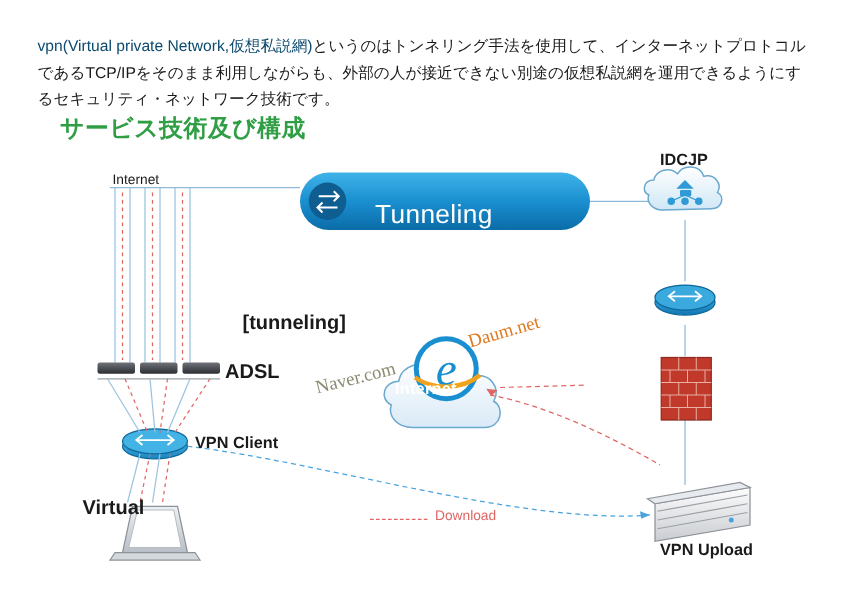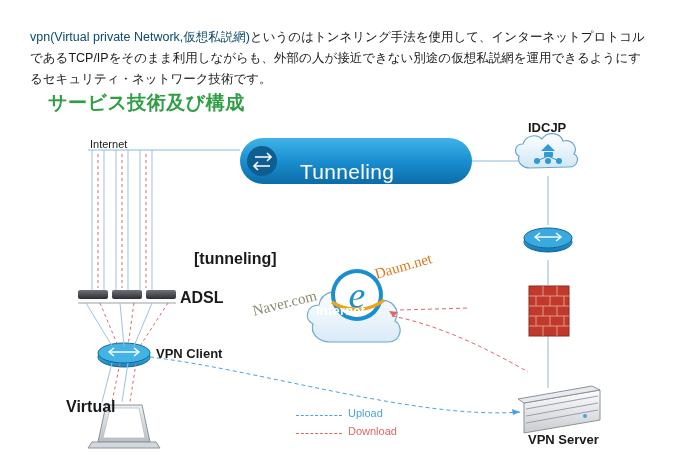--- a/index.html
+++ b/index.html
@@ -334,31 +334,27 @@
     </svg>
 
     <div class="tunneling-text">Tunneling</div>
 
     <div class="dlabel" style="left:90px; top:18px;">Internet</div>
     <div class="dlabel bold" style="left:194px; top:130px;">[tunneling]</div>
     <div class="dlabel bold" style="left:180px; top:169px;">ADSL</div>
     <div class="dlabel bold" style="left:156px; top:226px; font-size:13px;">VPN Client</div>
     <div class="dlabel bold" style="left:66px; top:278px;">Virtual</div>
     <div class="dlabel bold" style="left:528px; top:0px; font-size:13px;">IDCJP</div>
-    <div class="dlabel bold" style="left:528px; top:312px; font-size:13px;">VPN Server</div>
+    <div class="dlabel bold" style="left:528px; top:312px; font-size:13px;">VPN Upload</div>
 
     <div class="internet-text">Internet</div>
     <div class="naver">Naver.com</div>
     <div class="daum">Daum.net</div>
 
     <div class="legend">
-      <div class="legend-row">
-        <span class="legend-line"></span>
-        <span class="legend-label">Upload</span>
-      </div>
       <div class="legend-row">
         <span class="legend-line down"></span>
         <span class="legend-label down">Download</span>
       </div>
     </div>
 
   </div>
 </div>
 
 </body></html>

